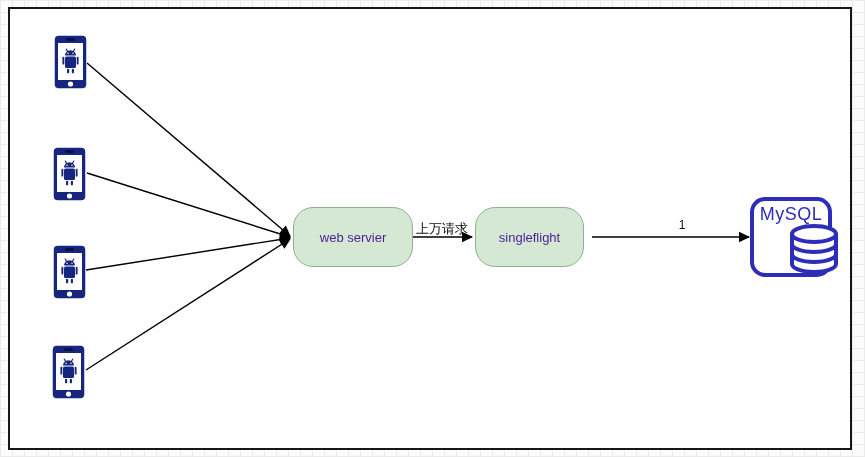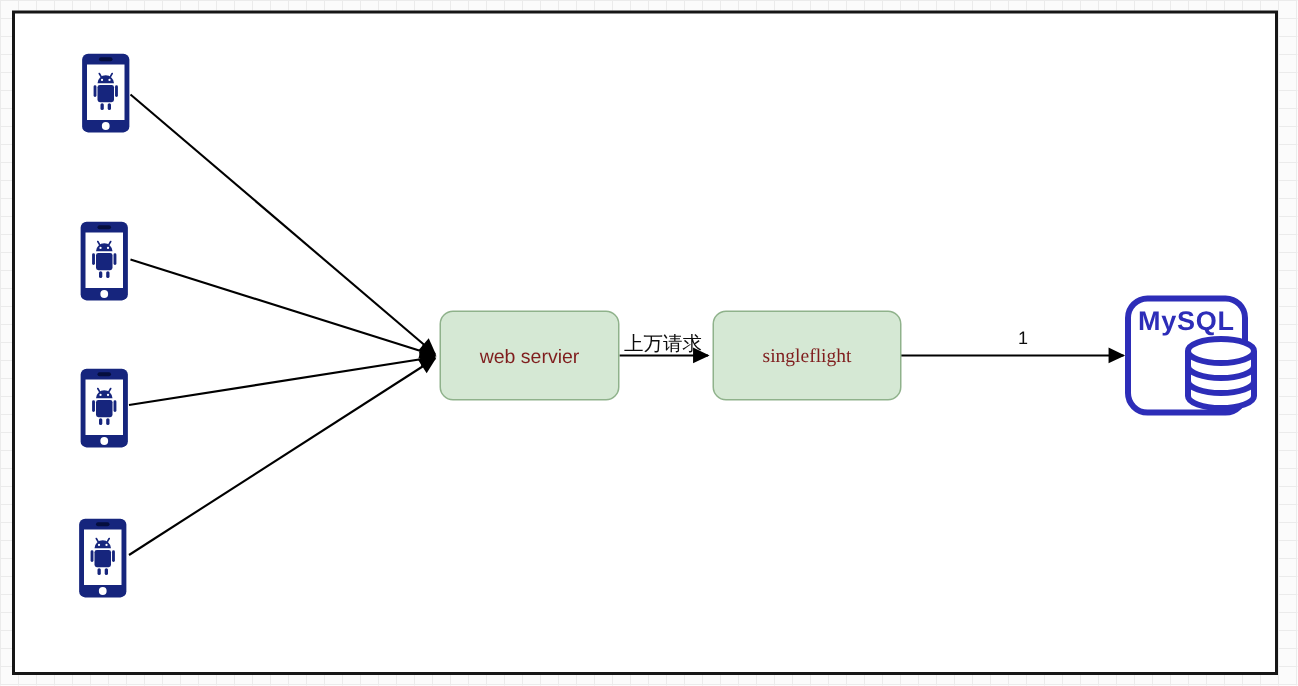--- a/index.html
+++ b/index.html
@@ -17,43 +17,43 @@
 
   .canvas {
     position:absolute; left:8px; top:7px; width:844px; height:443px;
     background:#ffffff; border:2px solid #161616;
   }
 
   .edges-layer { position:absolute; left:0; top:0; width:865px; height:457px; pointer-events:none; }
 
   .node {
     position:absolute; width:120px; height:60px;
-    background:#d5e8d4; border:1px solid #8fb28b; border-radius:9px;
+    background:#d5e8d4; border:1px solid #8fb28b; border-radius:20px;
     display:flex; align-items:center; justify-content:center;
-    font-size:13px; color:#7f1d1d;
+    font-size:13px; color:#4c1d95;
   }
   #node-web { left:293px; top:207px; }
-  #node-singleflight { left:475px; top:207px; width:126px;font-family:Liberation Serif, serif; }
+  #node-singleflight { left:475px; top:207px; width:109px; }
 
   .edge-label {
     position:absolute; font-size:13px; color:#0d0d0d; white-space:nowrap;
   }
   #label-requests { left:416px; top:220px; }
   #label-one { left:674px; top:218px; width:16px; text-align:center; font-size:12px; }
 
   .phone { position:absolute; width:33px; height:54px; }
   #phone-1 { left:54px; top:35px; }
   #phone-2 { left:53px; top:147px; }
   #phone-3 { left:53px; top:245px; }
   #phone-4 { left:52px; top:345px; }
 
   .mysql { position:absolute; left:748px; top:196px; width:92px; height:86px; }
   .mysql-label {
     position:absolute; left:4px; top:8px; width:78px; text-align:center;
-    font-size:18px; font-weight:bold; color:#2d2db8; letter-spacing:0.5px;
+    font-size:18px; font-weight:normal; color:#2d2db8; letter-spacing:0.5px;
   }
 
   .watermark {
     position:absolute; right:17px; top:419px;
     font-size:17px; color:#c9c9c9; letter-spacing:1px; white-space:nowrap;
   }
 </style>
 </head>
 <body>
 

